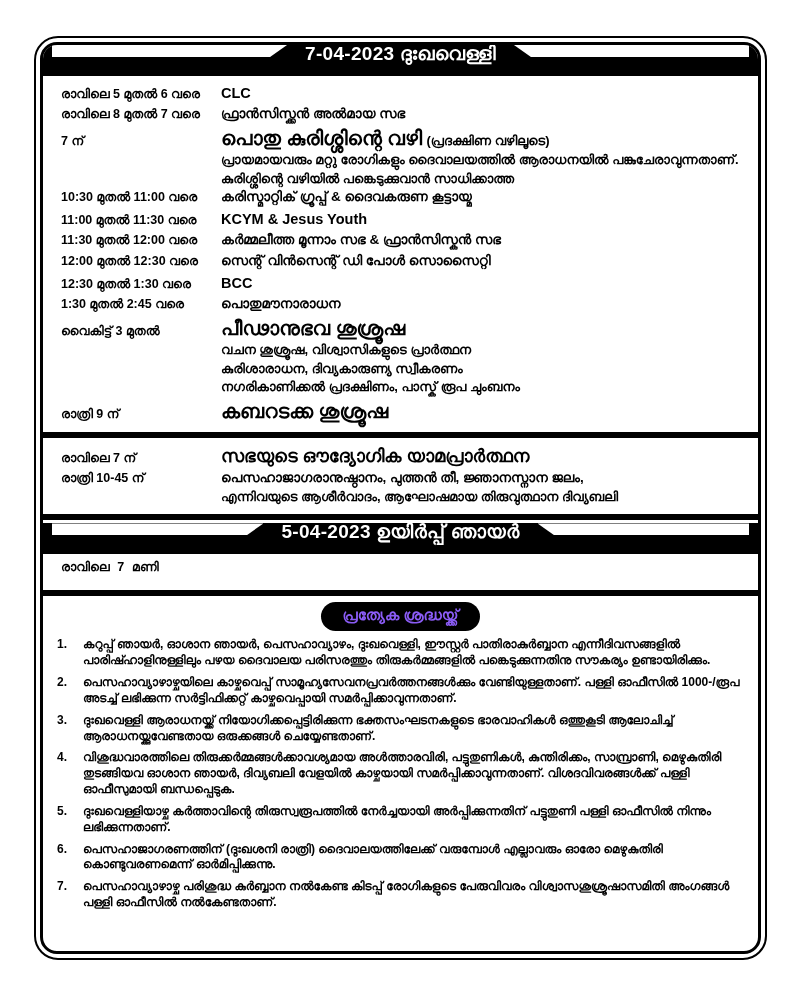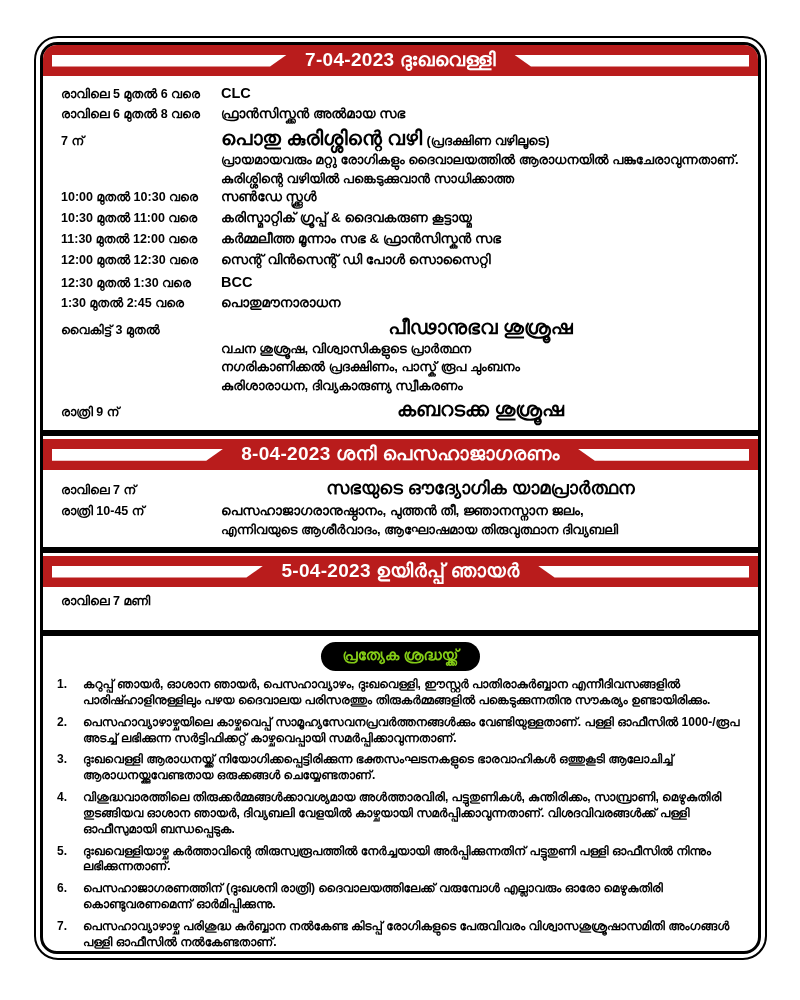--- a/index.html
+++ b/index.html
@@ -13,47 +13,47 @@
     width:100%; height:100%; box-sizing:border-box;
     border:2px solid #000; border-radius:24px; padding:4px;
   }
   .frame-inner {
     width:100%; height:100%; box-sizing:border-box;
     border:3px solid #000; border-radius:17px; overflow:hidden;
     display:flex; flex-direction:column; background:#fff;
   }
   
   .sec-header {
-    flex:none; height:31px; background:#b91c1c; color:#fff;
-    display:flex; align-items:center;
+    flex:none; height:31px; background:#000000; color:#fff;
+    display:flex; 
   }
   .ribbon { flex:1; height:12px; background:#fff; }
   .ribbon-left  { margin-left:9px;  clip-path:polygon(0 0, 100% 0, calc(100% - 17px) 100%, 0 100%); }
   .ribbon-right { margin-right:9px; clip-path:polygon(0 0, 100% 0, 100% 100%, 17px 100%); }
   .sec-title {
     flex:none; padding:0 18px; font-size:19px; font-weight:700;
     white-space:nowrap; letter-spacing:.3px; margin-top:-2px;
   }
   .rule { flex:none; height:6px; background:#000; }
   .rule + .sec-header { margin-top:3px; }
 
   .sec-body { padding:7px 18px 6px 16px; }
   .row { display:flex; align-items:baseline; margin-bottom:2px; }
   .row.gap-after { margin-bottom:0; }
   .time { flex:none; width:160px; font-size:12.5px; font-weight:700; padding-left:2px; }
   .evcol { flex:1; min-width:0; }
   .ev { font-size:13.5px; font-weight:700; line-height:1.4; }
   .ev-latin { font-size:14.5px; }
-  .ev-big { font-size:20px; line-height:1.25;text-align:center; }
+  .ev-big { font-size:20px; line-height:1.25; }
   .ev-note { font-size:13px; font-weight:700; }
   .sub { font-size:13px; font-weight:700; line-height:1.42; }
 
   .badge-wrap { flex:none; text-align:center; margin:6px 0 3px; }
   .badge {
-    display:inline-block; background:#000; color:#84cc16;
+    display:inline-block; background:#000; color:#8b5cf6;
     border-radius:16px; padding:4px 22px 7px; font-size:15px; font-weight:700;
   }
 
   .notes { padding:3px 14px 0 14px; }
   .note { display:flex; margin-bottom:6px; }
   .note-num { flex:none; width:18px; font-size:12px; font-weight:700; line-height:1.32; }
   .note-text { flex:1; font-size:12px; font-weight:700; line-height:1.32;margin-left:8px; }
 </style>
 </head>
 <body>
@@ -69,44 +69,44 @@
       </div>
 
       <div class="sec-body">
         <div class="row">
           <div class="time">രാവിലെ 5 മുതൽ 6 വരെ</div>
           <div class="evcol">
               <div class="ev ev-latin">CLC</div>
             </div>
         </div>
         <div class="row">
-          <div class="time">രാവിലെ 6 മുതൽ 8 വരെ</div>
+          <div class="time">രാവിലെ 8 മുതൽ 7 വരെ</div>
           <div class="evcol">
               <div class="ev">ഫ്രാൻസിസ്ക്കൻ അൽമായ സഭ</div>
             </div>
         </div>
         <div class="row gap-after">
           <div class="time">7 ന്</div>
           <div class="evcol">
             <div><span class="ev ev-big">പൊതു കുരിശ്ശിന്റെ വഴി</span>
               <span class="ev-note">(പ്രദക്ഷിണ വഴിലൂടെ)</span></div>
             <div class="sub">പ്രായമായവരും മറ്റു രോഗികളും ദൈവാലയത്തിൽ ആരാധനയിൽ പങ്കുചേരാവുന്നതാണ്.</div>
             <div class="sub">കുരിശ്ശിന്റെ വഴിയിൽ പങ്കെടുക്കുവാൻ സാധിക്കാത്ത</div>
           </div>
         </div>
         <div class="row">
-          <div class="time">10:00 മുതൽ 10:30 വരെ</div>
-          <div class="evcol">
-              <div class="ev">സൺഡേ സ്ക്കൂൾ</div>
-            </div>
-        </div>
-        <div class="row">
           <div class="time">10:30 മുതൽ 11:00 വരെ</div>
           <div class="evcol">
               <div class="ev">കരിസ്മാറ്റിക് ഗ്രൂപ്പ്  &amp; ദൈവകരുണ കൂട്ടായ്മ</div>
+            </div>
+        </div>
+        <div class="row">
+          <div class="time">11:00 മുതൽ 11:30 വരെ</div>
+          <div class="evcol">
+              <div class="ev ev-latin">KCYM &amp; Jesus Youth</div>
             </div>
         </div>
         <div class="row">
           <div class="time">11:30 മുതൽ 12:00 വരെ</div>
           <div class="evcol">
               <div class="ev">കർമ്മലീത്ത മൂന്നാം സഭ &amp; ഫ്രാൻസിസ്കൻ സഭ</div>
             </div>
         </div>
         <div class="row">
           <div class="time">12:00 മുതൽ 12:30 വരെ</div>
@@ -124,39 +124,34 @@
           <div class="time">1:30 മുതൽ 2:45 വരെ</div>
           <div class="evcol">
               <div class="ev">പൊതുമൗനാരാധന</div>
             </div>
         </div>
         <div class="row">
           <div class="time">വൈകിട്ട് 3  മുതൽ</div>
           <div class="evcol">
             <div class="ev ev-big">പീഢാനുഭവ ശുശ്രൂഷ</div>
             <div class="sub">വചന ശുശ്രൂഷ, വിശ്വാസികളുടെ പ്രാർത്ഥന</div>
+            <div class="sub">കുരിശാരാധന, ദിവ്യകാരുണ്യ സ്വീകരണം</div>
             <div class="sub">നഗരികാണിക്കൽ പ്രദക്ഷിണം, പാസ്ക് രൂപ ചുംബനം</div>
-            <div class="sub">കുരിശാരാധന, ദിവ്യകാരുണ്യ സ്വീകരണം</div>
           </div>
         </div>
         <div class="row">
           <div class="time">രാത്രി 9 ന്</div>
           <div class="evcol">
               <div class="ev ev-big">കബറടക്ക ശുശ്രൂഷ</div>
             </div>
         </div>
       </div>
 
       <div class="rule"></div>
 
-      <div class="sec-header">
-        <div class="ribbon ribbon-left"></div>
-        <div class="sec-title">8-04-2023 ശനി പെസഹാജാഗരണം</div>
-        <div class="ribbon ribbon-right"></div>
-      </div>
 
       <div class="sec-body">
         <div class="row">
           <div class="time">രാവിലെ 7 ന്</div>
           <div class="evcol">
               <div class="ev ev-big" style="font-size:18px;">സഭയുടെ ഔദ്യോഗിക  യാമപ്രാർത്ഥന</div>
             </div>
         </div>
         <div class="row">
           <div class="time">രാത്രി 10-45 ന്</div>
@@ -169,21 +164,21 @@
 
       <div class="rule"></div>
 
       <div class="sec-header">
         <div class="ribbon ribbon-left"></div>
         <div class="sec-title">5-04-2023 ഉയിർപ്പ് ഞായർ</div>
         <div class="ribbon ribbon-right"></div>
       </div>
 
       <div class="sec-body" style="padding-bottom:5px;">
-        <div class="row" style="margin-bottom:16px;">
+        <div class="row" style="margin-bottom:10px;font-family:Liberation Mono, monospace;">
           <div class="time">രാവിലെ 7 മണി</div>
         </div>
       </div>
 
       <div class="rule"></div>
 
       <div class="badge-wrap">
         <span class="badge">പ്രത്യേക ശ്രദ്ധയ്ക്ക്</span>
       </div>
 

